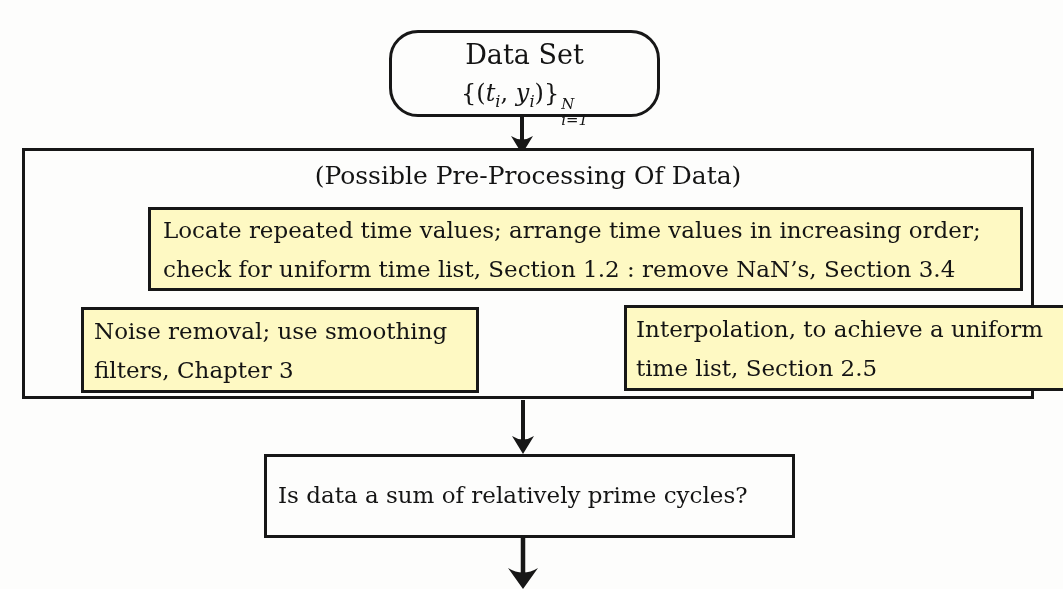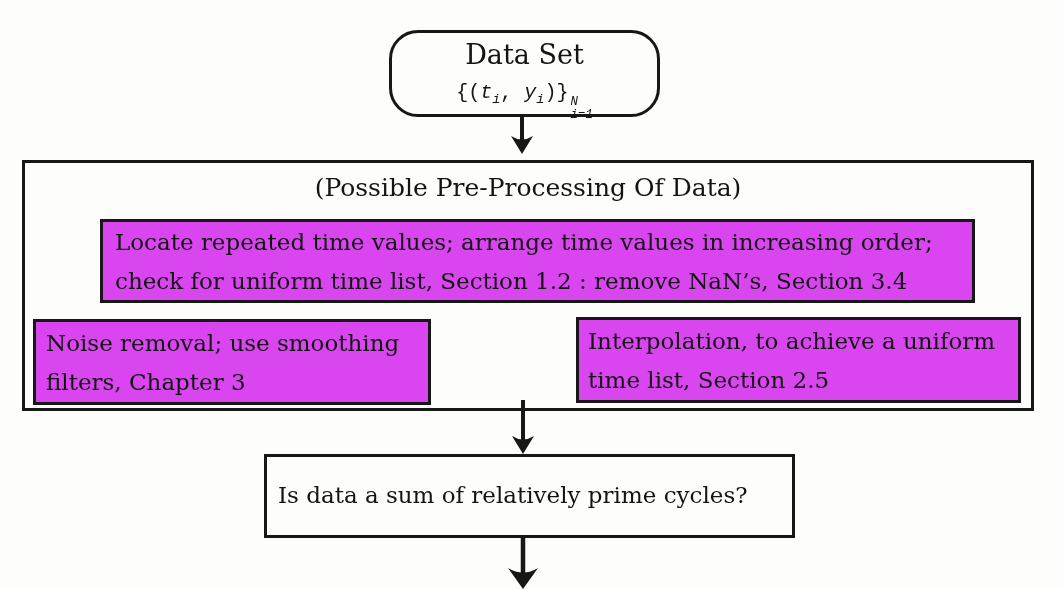--- a/index.html
+++ b/index.html
@@ -17,35 +17,35 @@
     box-sizing:border-box;
     background:#fdfdfc;
   }
   .txt{display:block;white-space:nowrap;}
   
   .node-dataset{
     left:389px;top:30px;width:271px;height:87px;
     text-align:center;padding-top:4px;border-radius:29px;
   }
   .node-dataset .title{font-size:27px;line-height:36px;}
-  .node-dataset .math{font-size:20px;line-height:40px;font-style:italic;font-family:Liberation Mono, monospace;}
+  .node-dataset .math{font-size:24px;line-height:40px;font-style:italic;}
   .node-dataset .math .rm{font-style:normal;}
   sub{font-size:0.68em;}
   .mstack{
     display:inline-flex;flex-direction:column;align-items:flex-start;
     font-size:0.62em;line-height:1.05;vertical-align:-0.55em;margin-left:2px;
     font-style:italic;
   }
   
-  .node-prep{left:22px;top:160px;width:1012px;height:251px;}
+  .node-prep{left:22px;top:148px;width:1012px;height:251px;}
   .prep-title{
     position:absolute;left:0;right:0;top:8px;
     text-align:center;font-size:25px;line-height:34px;
   }
-  .inner{position:absolute;border:3px solid #171717;box-sizing:border-box;background:#d946ef;}
+  .inner{position:absolute;border:3px solid #171717;box-sizing:border-box;background:#fef9c3;margin-left:48px;}
   .inner .txt{font-size:23px;line-height:39px;}
   .inner-locate{left:75px;top:56px;width:875px;height:84px;padding:1px 12px;}
   .inner-noise{left:8px;top:156px;width:398px;height:86px;padding:2px 10px;}
   .inner-interp{left:551px;top:154px;width:445px;height:86px;padding:2px 9px;}
   
   .node-prime{
     left:264px;top:454px;width:531px;height:84px;padding:19px 11px;
   }
   .node-prime .txt{font-size:23px;line-height:39px;}
   

